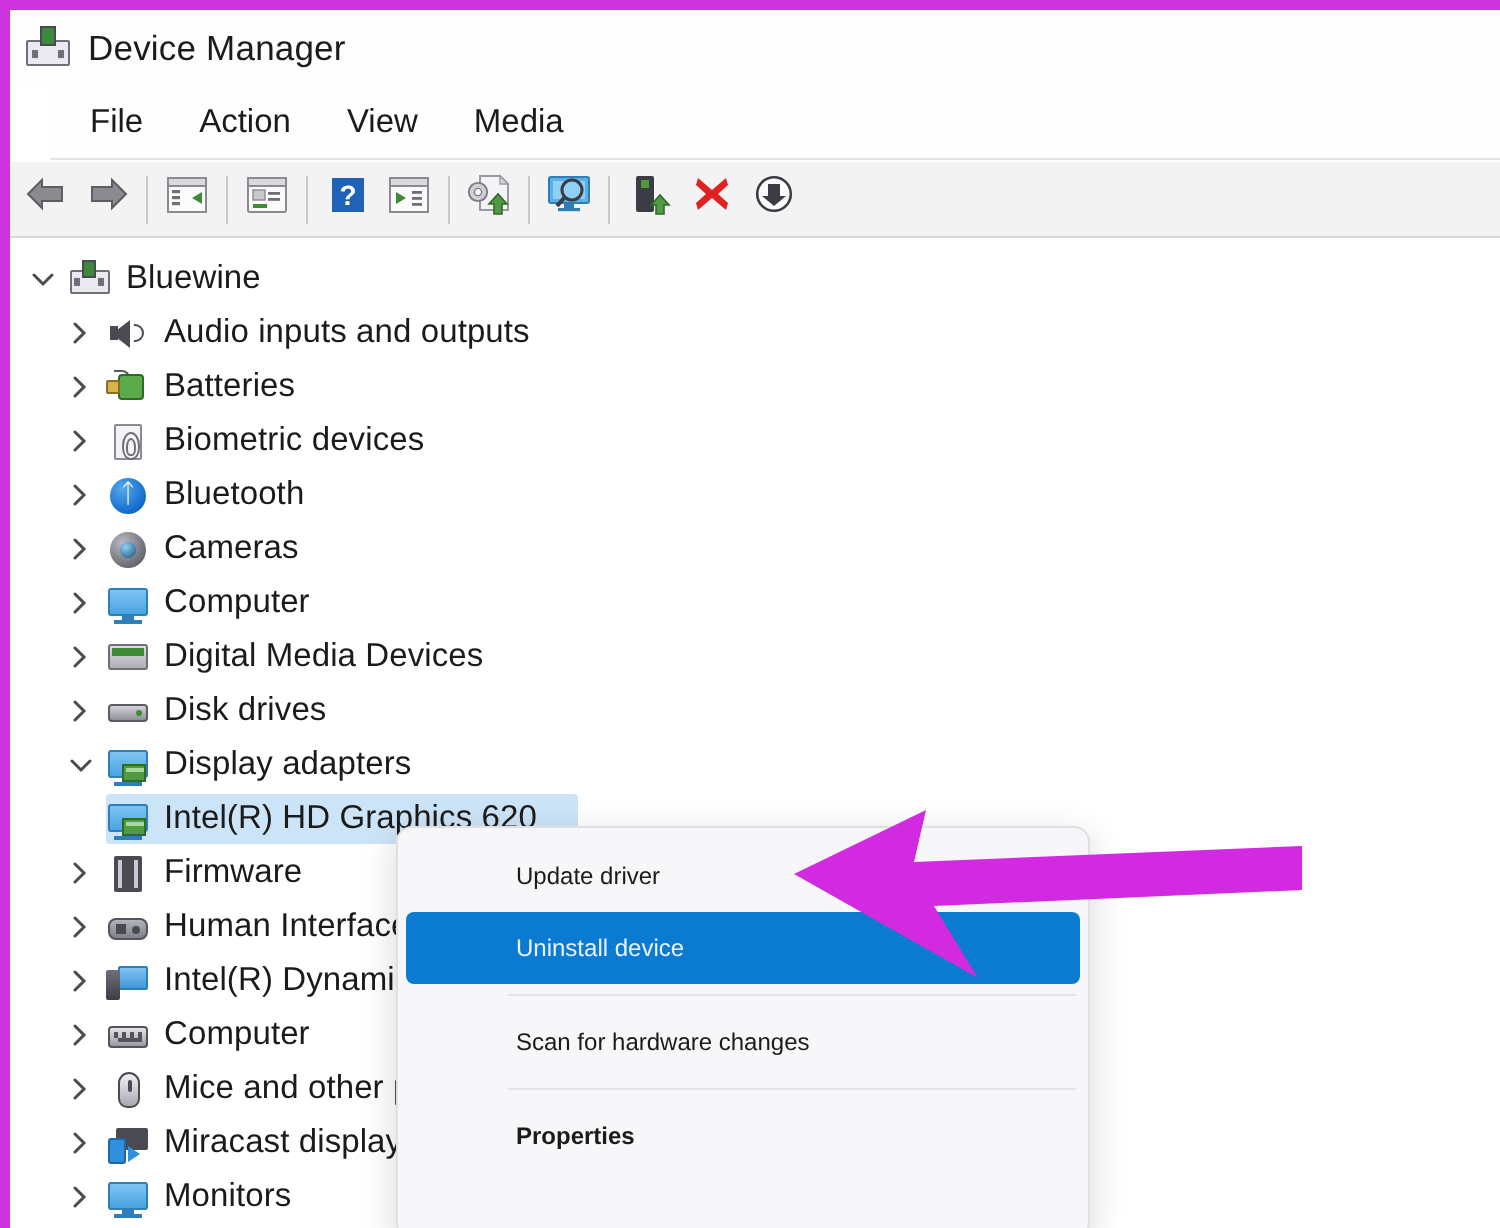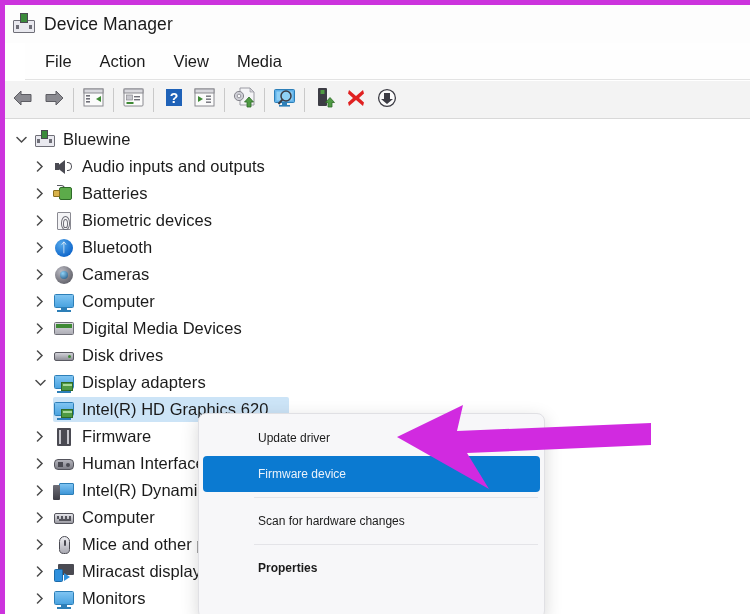--- a/index.html
+++ b/index.html
@@ -869,21 +869,21 @@
 
       <div class="trow depth1">
         
         
       </div>
 
     </div>
 
     <div id="ctxmenu">
       <div class="cm-item">Update driver</div>
-      <div class="cm-item highlighted">Firmware device</div>
+      <div class="cm-item highlighted">Uninstall device</div>
       <div class="cm-sep"></div>
       <div class="cm-item">Scan for hardware changes</div>
       <div class="cm-sep"></div>
       <div class="cm-item bold">Properties</div>
     </div>
 
     <div id="arrow">
       <svg width="262" height="90" viewBox="0 0 262 90">
         <path d="M4 36
                  L70 4

